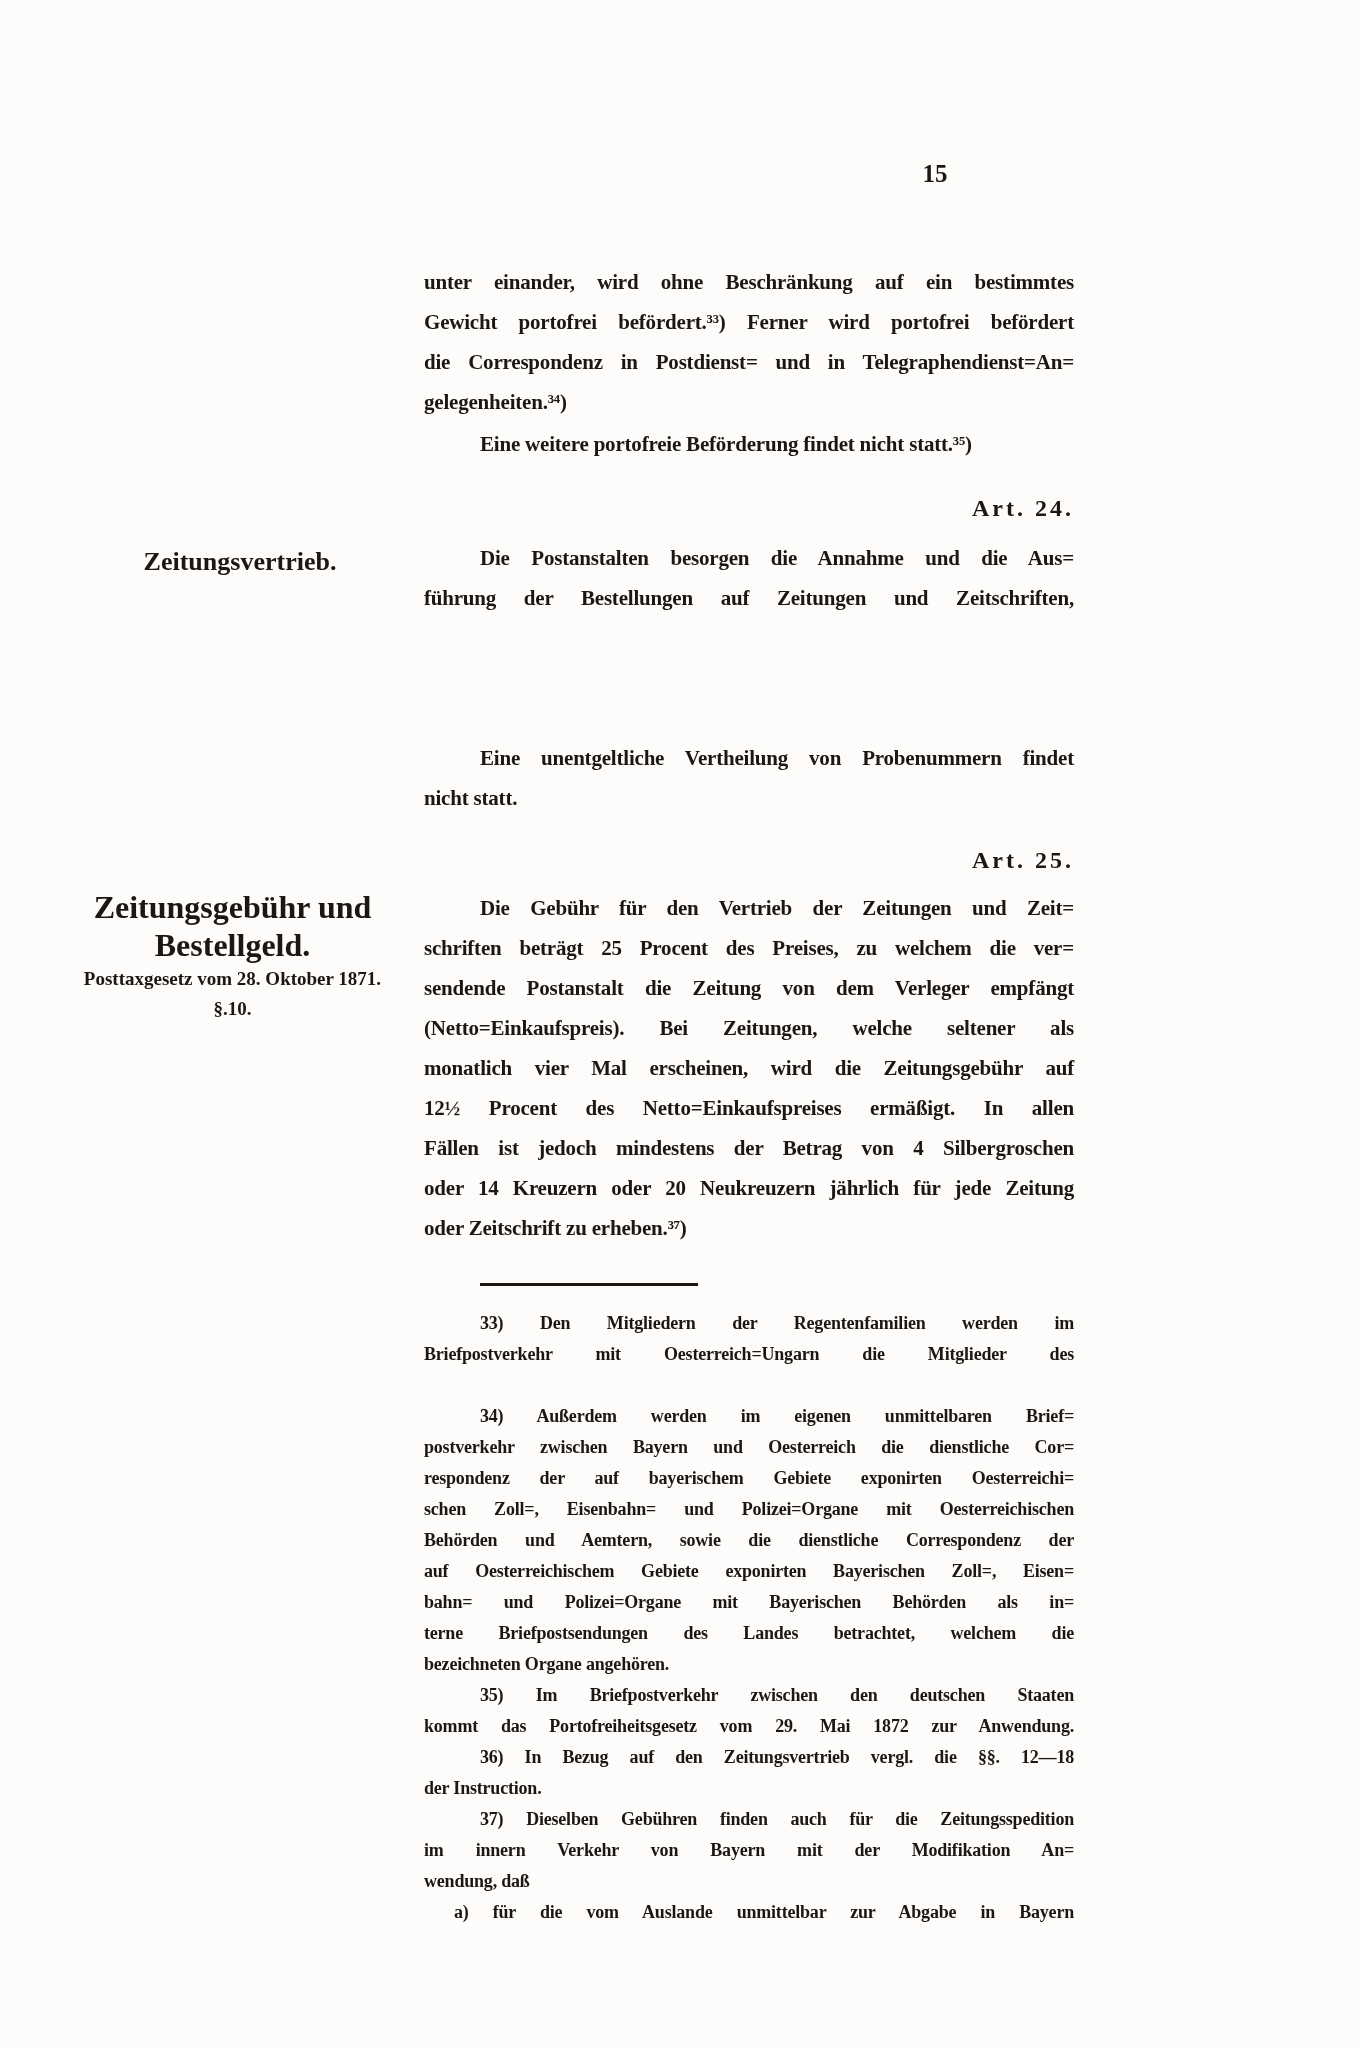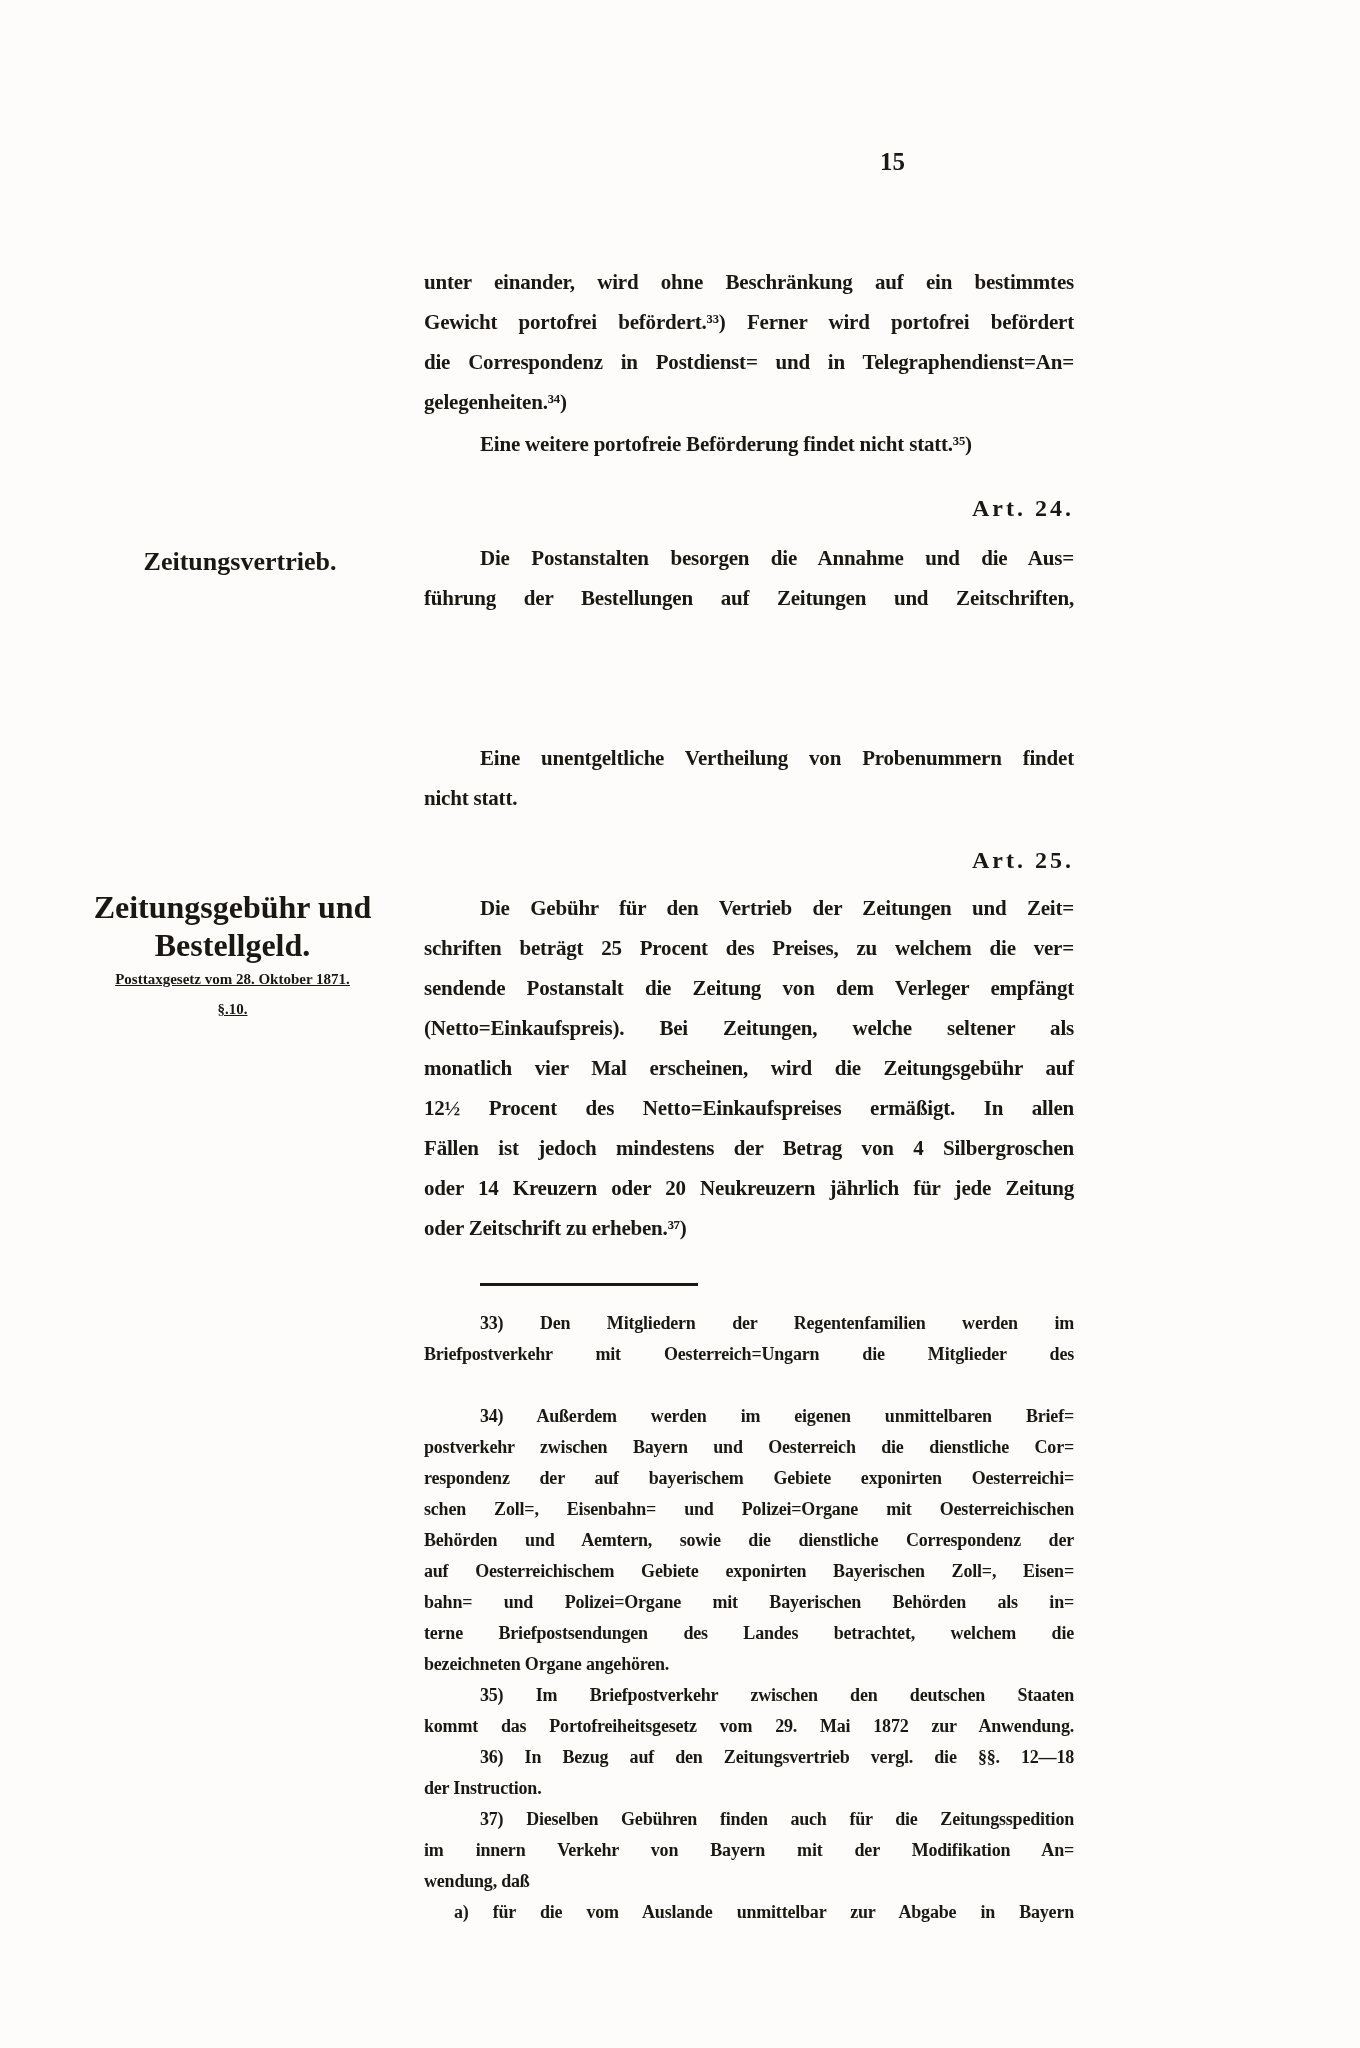--- a/index.html
+++ b/index.html
@@ -7,22 +7,22 @@
     position:relative;
     width:1360px;height:2048px;
     margin:0 auto;
     background:#fdfcfa;
     color:#1b1813;
     font-family:"Liberation Serif","DejaVu Serif",serif;
     overflow:hidden;
   }
   .abs{position:absolute;}
   .page-number{
-    left:880px;top:148px;width:110px;
-    text-align:left;
+    left:880px;top:160px;width:110px;
+    text-align:center;
     font-size:25px;font-weight:bold;
   }
   .col{left:424px;width:650px;}
   .tl{
     font-size:21px;font-weight:bold;line-height:40px;
     text-align:justify;text-align-last:justify;
     letter-spacing:-0.2px;
     white-space:normal;
   }
   .pl{text-align-last:left;}
@@ -36,21 +36,21 @@
   .margin-note-1{
     left:60px;top:544px;width:360px;
     text-align:center;
     font-size:26px;font-weight:bold;line-height:36px;
   }
   .margin-note-2{
     left:40px;top:888px;width:385px;
     text-align:center;font-weight:bold;
   }
   .mn-title{font-size:32px;line-height:38px;}
-  .mn-sub{font-size:15px;line-height:30px;text-decoration:underline;}
+  .mn-sub{font-size:19px;line-height:30px;}
   .fn-sep{
     left:480px;top:1283px;width:218px;height:0;
     border-top:3px solid #1b1813;
   }
 </style>
 </head>
 <body>
 
 <div class="page">
 

